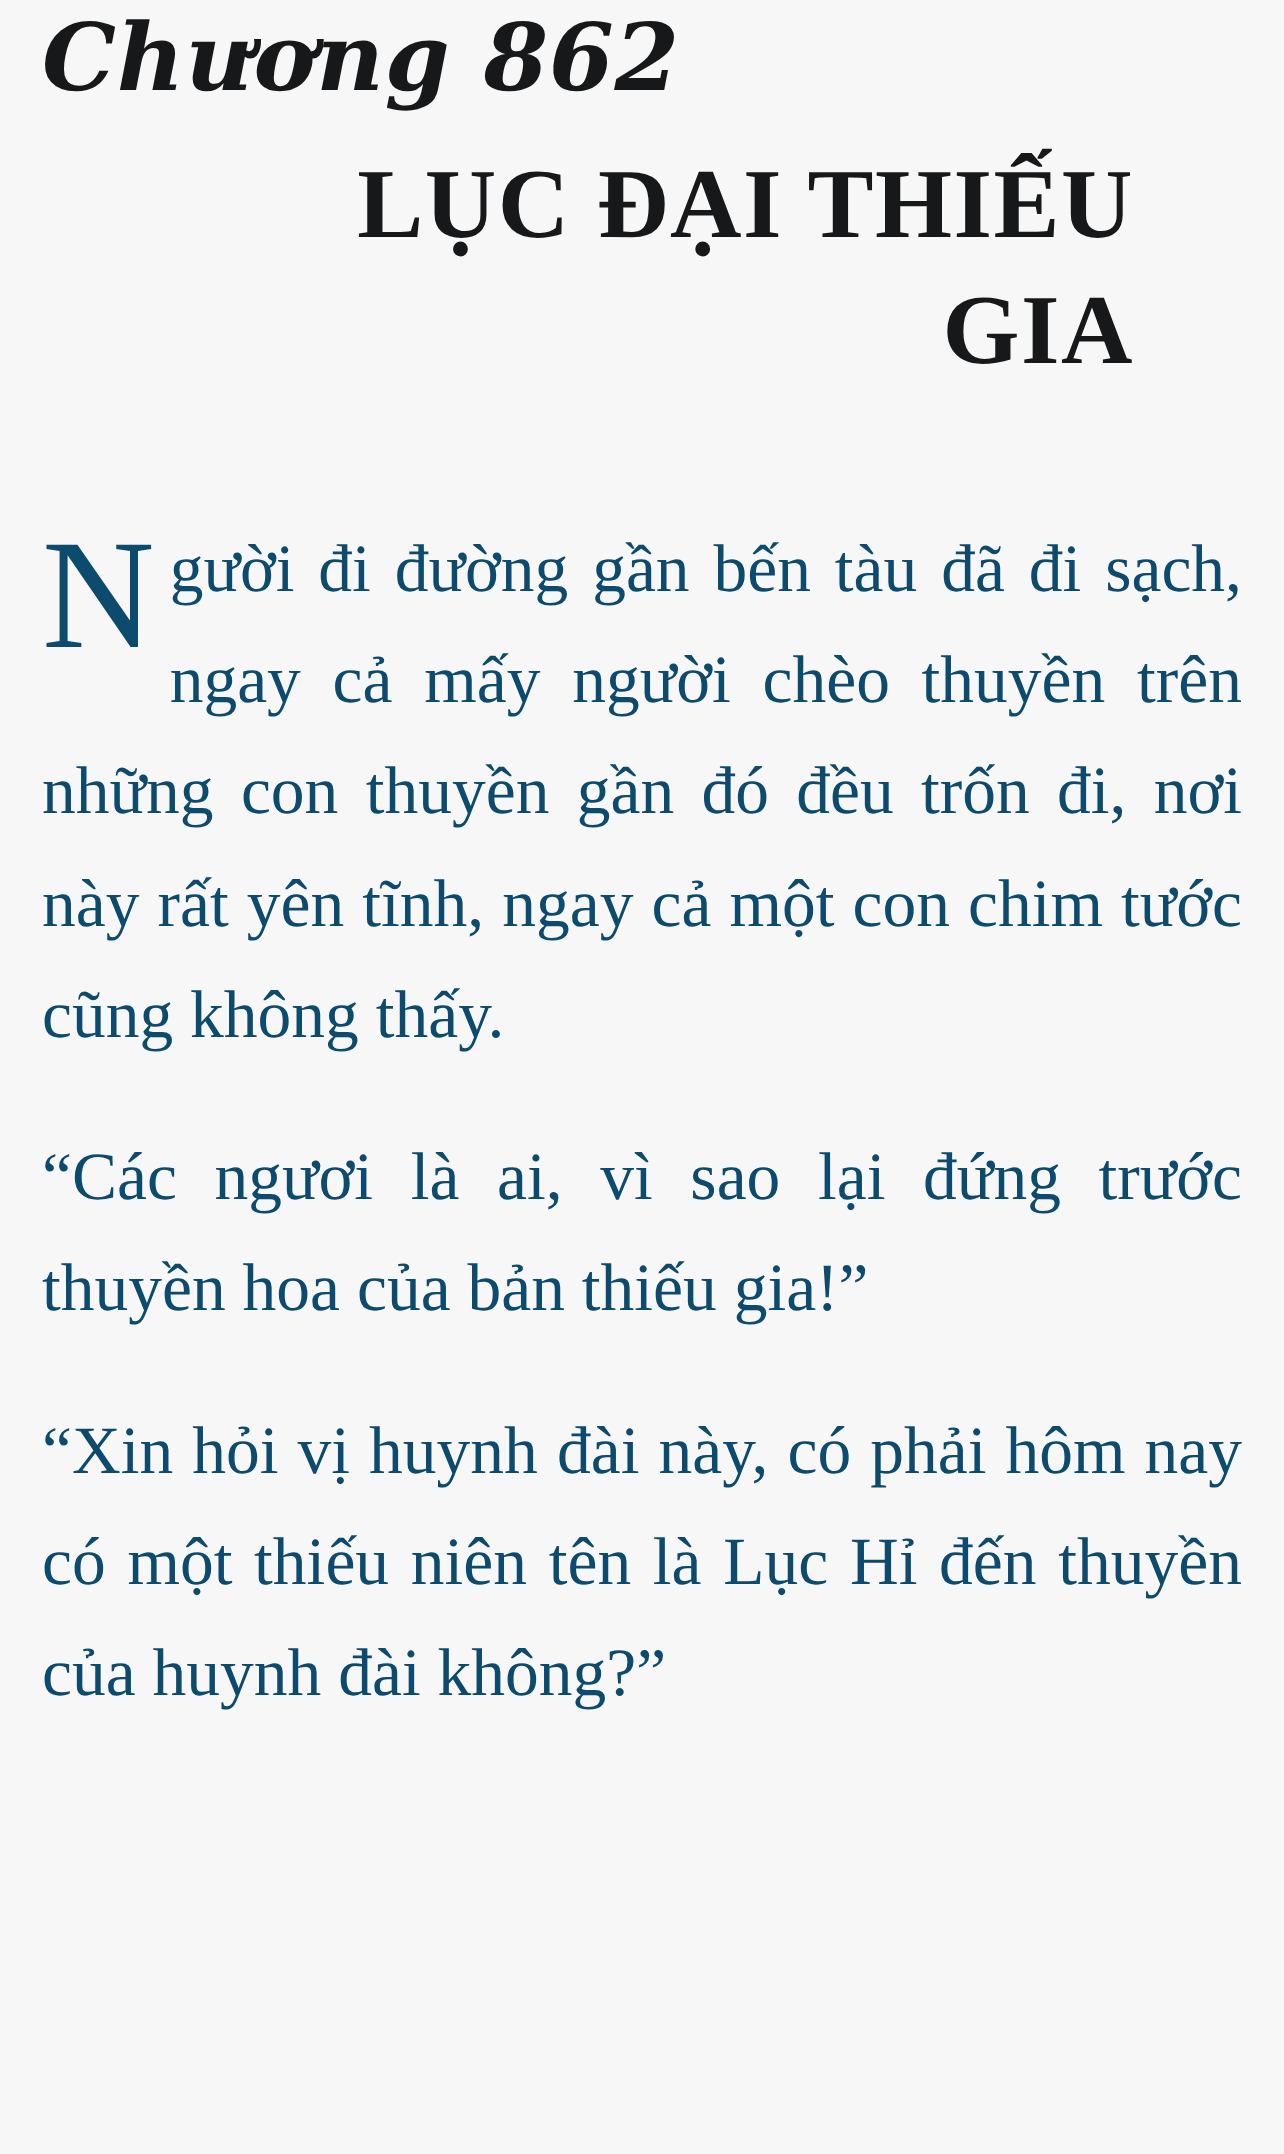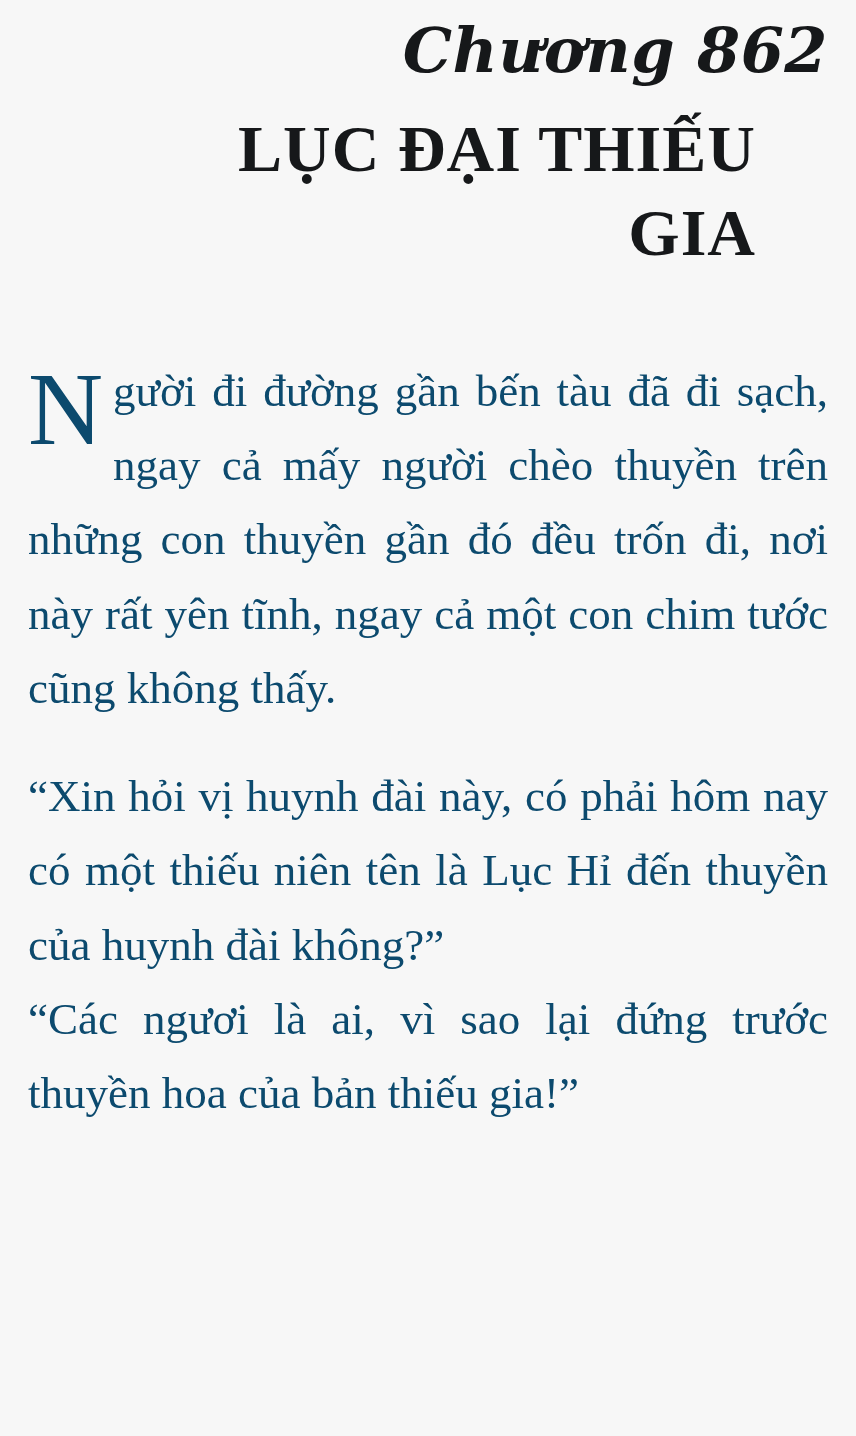--- a/index.html
+++ b/index.html
@@ -21,24 +21,24 @@
     padding: 0 28px;
     background: #f7f7f7;
     position: relative;
   }
   .chapter-number {
     font-family: "DejaVu Serif", "Liberation Serif", serif;
     font-style: italic;
     font-weight: 700;
     font-size: 62px;
     line-height: 1.08;
-    text-align: right;
+    text-align: left;
     letter-spacing: 0.5px;
     margin: 0;
-    padding-top: 18px;
+    padding-top: 6px;
     color: #16181a;
   }
   .chapter-title {
     font-family: "Liberation Serif", "DejaVu Serif", serif;
     font-weight: 700;
     font-size: 66px;
     line-height: 1.28;
     text-align: right;
     margin: 22px 72px 0 72px;
     color: #16181a;
@@ -75,17 +75,17 @@
 <body>
 
 <div class="page">
 
   <h1 class="chapter-number">Chương 862</h1>
 
   <h2 class="chapter-title">LỤC ĐẠI THIẾU GIA</h2>
 
   <div class="body-text">
     <p class="para first-para">Người đi đường gần bến tàu đã đi sạch, ngay cả mấy người chèo thuyền trên những con thuyền gần đó đều trốn đi, nơi này rất yên tĩnh, ngay cả một con chim tước cũng không thấy.</p>
+    <p class="para">“Các ngươi là ai, vì sao lại đứng trước thuyền hoa của bản thiếu gia!”</p>
     <p class="para last">“Xin hỏi vị huynh đài này, có phải hôm nay có một thiếu niên tên là Lục Hỉ đến thuyền của huynh đài không?”</p>
-    <p class="para">“Các ngươi là ai, vì sao lại đứng trước thuyền hoa của bản thiếu gia!”</p>
   </div>
 
 </div>
 
 </body></html>

